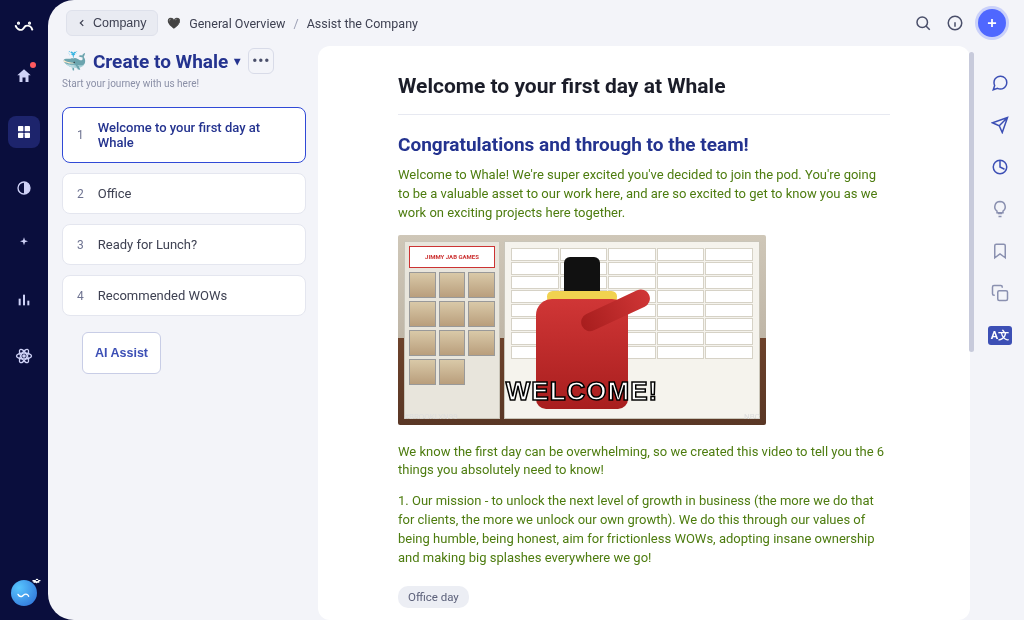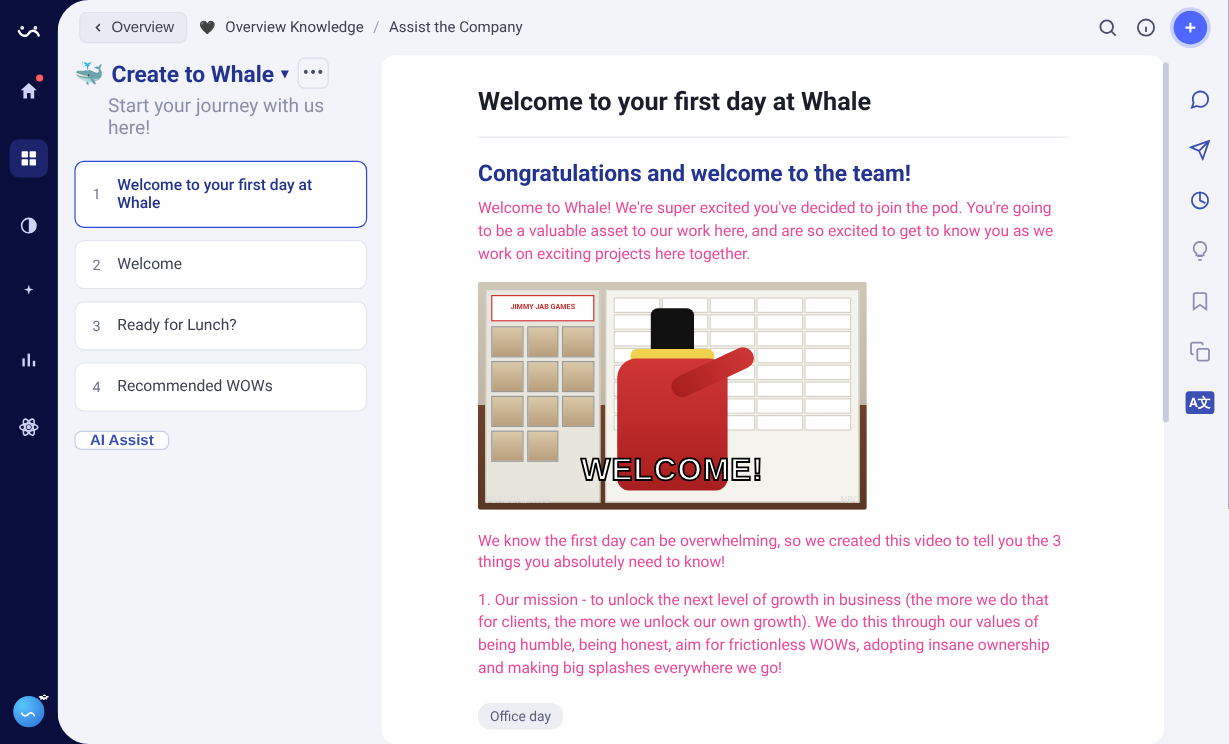--- a/index.html
+++ b/index.html
@@ -28,37 +28,37 @@
   .topbar-right { margin-left:auto; display:flex; align-items:center; gap:14px;}
   .top-icon { width:18px; height:18px; color:#4a4f6a; cursor:pointer;}
   .plus-btn { width:28px; height:28px; border-radius:50%; background:#4f67ff; display:flex; align-items:center; justify-content:center; color:#fff; cursor:pointer; box-shadow:0 0 0 3px rgba(79,103,255,0.25);}
   .body { flex:1; display:flex; overflow:hidden;}
   .side { width:270px; padding:2px 12px 0 14px;}
   .page-head { display:flex; align-items:center; gap:8px; margin-bottom:4px;}
   .page-title { color:#24338f; font-weight:700; font-size:19px; display:flex; align-items:center; gap:6px; cursor:pointer;}
   .title-emoji { font-size:20px;}
   .caret { font-size:12px; color:#24338f;}
   .more-btn { width:26px; height:26px; border:1px solid #d8dbe8; border-radius:6px; display:flex; align-items:center; justify-content:center; color:#4a4f6a; cursor:pointer; font-weight:700; font-size:14px; letter-spacing:1px;}
-  .subtitle { font-size:16px; color:#8a8fa6; margin-bottom:18px;margin-left:28px;}
+  .subtitle { font-size:10px; color:#8a8fa6; margin-bottom:18px;}
   .card-list { display:flex; flex-direction:column; gap:10px; margin-bottom:16px;}
   .card-item { background:#fff; border:1px solid #e4e6ef; border-radius:8px; padding:12px 14px; display:flex; gap:14px; align-items:center; cursor:pointer; font-size:13px; color:#3e4152;}
   .card-item.active { border:1.5px solid #3049d6;}
   .card-item .num { font-size:12px; color:#6e7391;}
   .card-item.active .label { color:#24338f; font-weight:500;}
   .btn-row { display:flex; gap:10px;}
   .btn-primary { background:#3c4fb5; color:#fff; border:none; border-radius:6px; padding:7px 12px; font-size:12.5px; font-weight:600; cursor:pointer;}
-  .btn-ghost { background:#fff; color:#3c4fb5; border:1px solid #c8cde6; border-radius:6px; padding:0 12px; font-size:12.5px; font-weight:600; cursor:pointer;}
+  .btn-ghost { background:#fff; color:#3c4fb5; border:1px solid #c8cde6; border-radius:6px; padding:13px 12px; font-size:12.5px; font-weight:600; cursor:pointer;margin-left:20px;}
   .content { flex:1; display:flex; overflow:hidden;}
   .doc-wrap { flex:1; padding:0 6px 0 0; overflow:hidden; position:relative;}
   .doc { background:#fff; border-radius:12px; height:100%; padding:28px 80px 16px 80px; overflow-y:auto; position:relative;}
   h1.doc-title { font-size:21px; font-weight:700; color:#1b1d29; margin-bottom:16px;}
   hr { border:none; border-top:1px solid #e7e9f1; margin:12px 0 18px; }
   h2.doc-sub { color:#24338f; font-size:19px; font-weight:700; margin-bottom:10px;}
-  .para { font-size:13px; color:#ec4899; line-height:1.45; margin-bottom:12px;}
-  .gif-holder { width:324px; height:190px; border-radius:2px; overflow:hidden; margin:6px 0 18px; position:relative;}
+  .para { font-size:13px; color:#4d7c0f; line-height:1.45; margin-bottom:12px;}
+  .gif-holder { width:368px; height:190px; border-radius:2px; overflow:hidden; margin:6px 0 18px; position:relative;}
   .gif-scene { width:100%; height:100%; background:linear-gradient(180deg,#cfc7b8 0%, #bfb6a7 54%, #6d422b 54%, #5a3725 100%); display:flex;}
   .gif-board-left { width:96px; background:#e8e5dc; margin:6px 0 6px 6px; border:1px solid #c9c5b9; position:relative;}
   .gif-board-left .banner { position:absolute; top:4px; left:4px; right:4px; height:22px; background:#fff; border:1px solid #c33; display:flex; align-items:center; justify-content:center; font-size:6px; font-weight:700; color:#c33; text-align:center; line-height:1;}
   .gif-faces { position:absolute; top:30px; left:4px; right:4px; bottom:4px; display:grid; grid-template-columns:1fr 1fr 1fr; grid-auto-rows:26px; gap:3px;}
   .gif-face { background:linear-gradient(180deg,#d9c9a8,#b99e7c); border:1px solid #999; }
   .gif-board-right { flex:1; background:#f5f3ed; margin:6px 6px 6px 4px; border:1px solid #c9c5b9; position:relative;}
   .gif-grid { position:absolute; inset:6px 6px 26px 6px; display:grid; grid-template-columns:repeat(5,1fr); grid-auto-rows:13px; gap:1px;}
   .gif-cell { background:#fff; border:0.5px solid #d6d2c6;}
   .gif-person { position:absolute; left:50%; bottom:0; transform:translateX(-50%); width:120px; height:168px;}
   .gif-hat { position:absolute; top:0; left:50%; transform:translateX(-50%); width:36px; height:36px; background:#111; border-radius:6px 6px 2px 2px;}
@@ -143,25 +143,25 @@
       </div>
     </div>
   </div>
 
   <div class="main">
     <div class="topbar">
       <button class="back-btn">
         <svg width="10" height="10" viewBox="0 0 24 24" fill="none" stroke="currentColor" stroke-width="3">
             <path d="M15 5l-7 7 7 7"></path>
           </svg>
-        <span>Overview</span>
+        <span>Company</span>
       </button>
       <div class="crumb">
         <span class="heart">🖤</span>
-        <span>Overview Knowledge</span>
+        <span>General Overview</span>
         <span class="sep">/</span>
         <span>Assist the Company</span>
       </div>
       <div class="topbar-right">
         <svg class="top-icon" viewBox="0 0 24 24" fill="none" stroke="currentColor" stroke-width="2">
             <circle cx="11" cy="11" r="7"></circle>
             <path d="M21 21l-5-5"></path>
           </svg>
         <svg class="top-icon" viewBox="0 0 24 24" fill="none" stroke="currentColor" stroke-width="2">
             <circle cx="12" cy="12" r="9"></circle>
@@ -187,21 +187,21 @@
         </div>
         <div class="subtitle">Start your journey with us here!</div>
 
         <div class="card-list">
           <div class="card-item active">
             <span class="num">1</span>
             <span class="label">Welcome to your first day at Whale</span>
           </div>
           <div class="card-item">
             <span class="num">2</span>
-            <span class="label">Welcome</span>
+            <span class="label">Office</span>
           </div>
           <div class="card-item">
             <span class="num">3</span>
             <span class="label">Ready for Lunch?</span>
           </div>
           <div class="card-item">
             <span class="num">4</span>
             <span class="label">Recommended WOWs</span>
           </div>
         </div>
@@ -209,21 +209,21 @@
         <div class="btn-row">
           <button class="btn-ghost">AI Assist</button>
         </div>
       </div>
 
       <div class="content">
         <div class="doc-wrap">
           <div class="doc">
             <h1 class="doc-title">Welcome to your first day at Whale</h1>
             <hr>
-            <h2 class="doc-sub">Congratulations and welcome to the team!</h2>
+            <h2 class="doc-sub">Congratulations and through to the team!</h2>
             <p class="para">Welcome to Whale! We're super excited you've decided to join the pod. You're going to be a valuable asset to our work here, and are so excited to get to know you as we work on exciting projects here together.</p>
 
             <div class="gif-holder">
               <div class="gif-scene">
                 <div class="gif-board-left">
                   <div class="banner">JIMMY JAB GAMES</div>
                   <div class="gif-faces">
                     <div class="gif-face"></div>
                       <div class="gif-face"></div>
                       <div class="gif-face"></div>
@@ -286,21 +286,21 @@
                 <div class="gif-hat"></div>
                 <div class="gif-collar"></div>
                 <div class="gif-torso"></div>
                 <div class="gif-arm"></div>
               </div>
               <div class="gif-caption">WELCOME!</div>
               <div class="gif-tag">#BROOKLYN99</div>
               <div class="gif-nbc">NBC</div>
             </div>
 
-            <p class="para">We know the first day can be overwhelming, so we created this video to tell you the 3 things you absolutely need to know!</p>
+            <p class="para">We know the first day can be overwhelming, so we created this video to tell you the 6 things you absolutely need to know!</p>
             <p class="para">1. Our mission - to unlock the next level of growth in business (the more we do that for clients, the more we unlock our own growth). We do this through our values of being humble, being honest, aim for frictionless WOWs, adopting insane ownership and making big splashes everywhere we go!</p>
             <span class="tag-chip">Office day</span>
 
             
           </div>
           <div class="scroll-thumb"></div>
         </div>
 
         <div class="rightrail">
           <svg class="rr-icon" viewBox="0 0 24 24" fill="none" stroke="currentColor" stroke-width="2">

